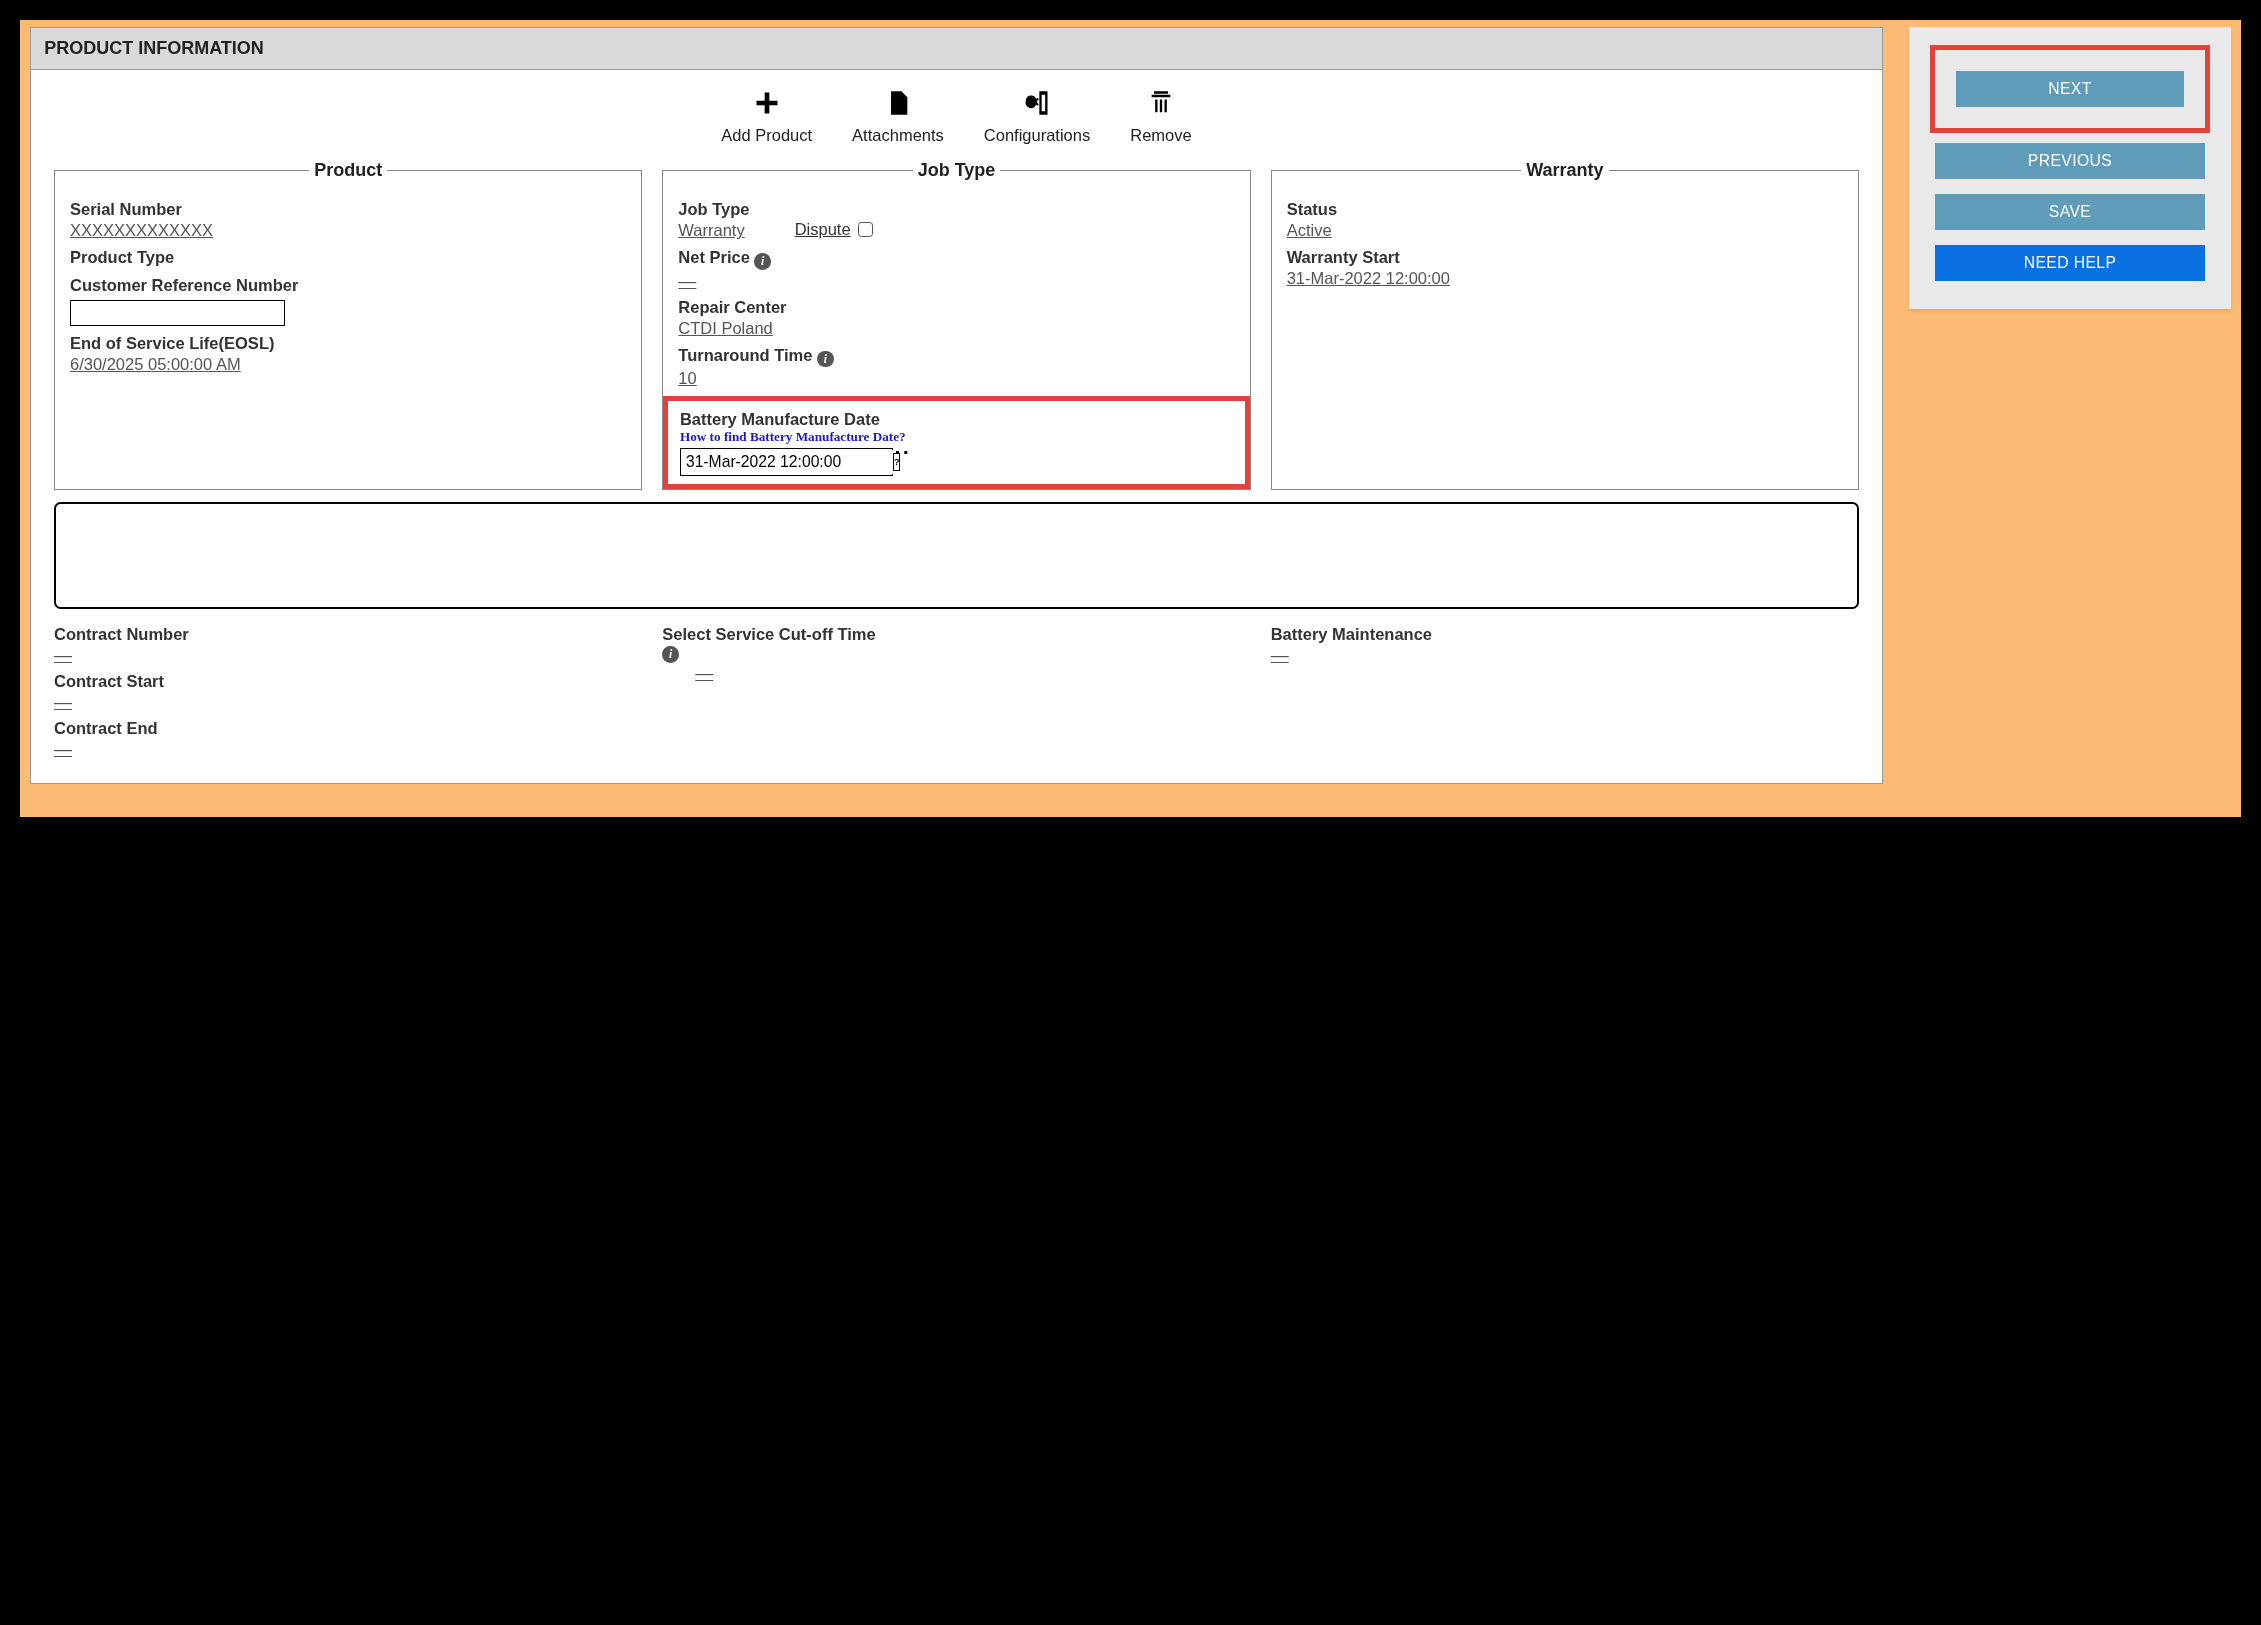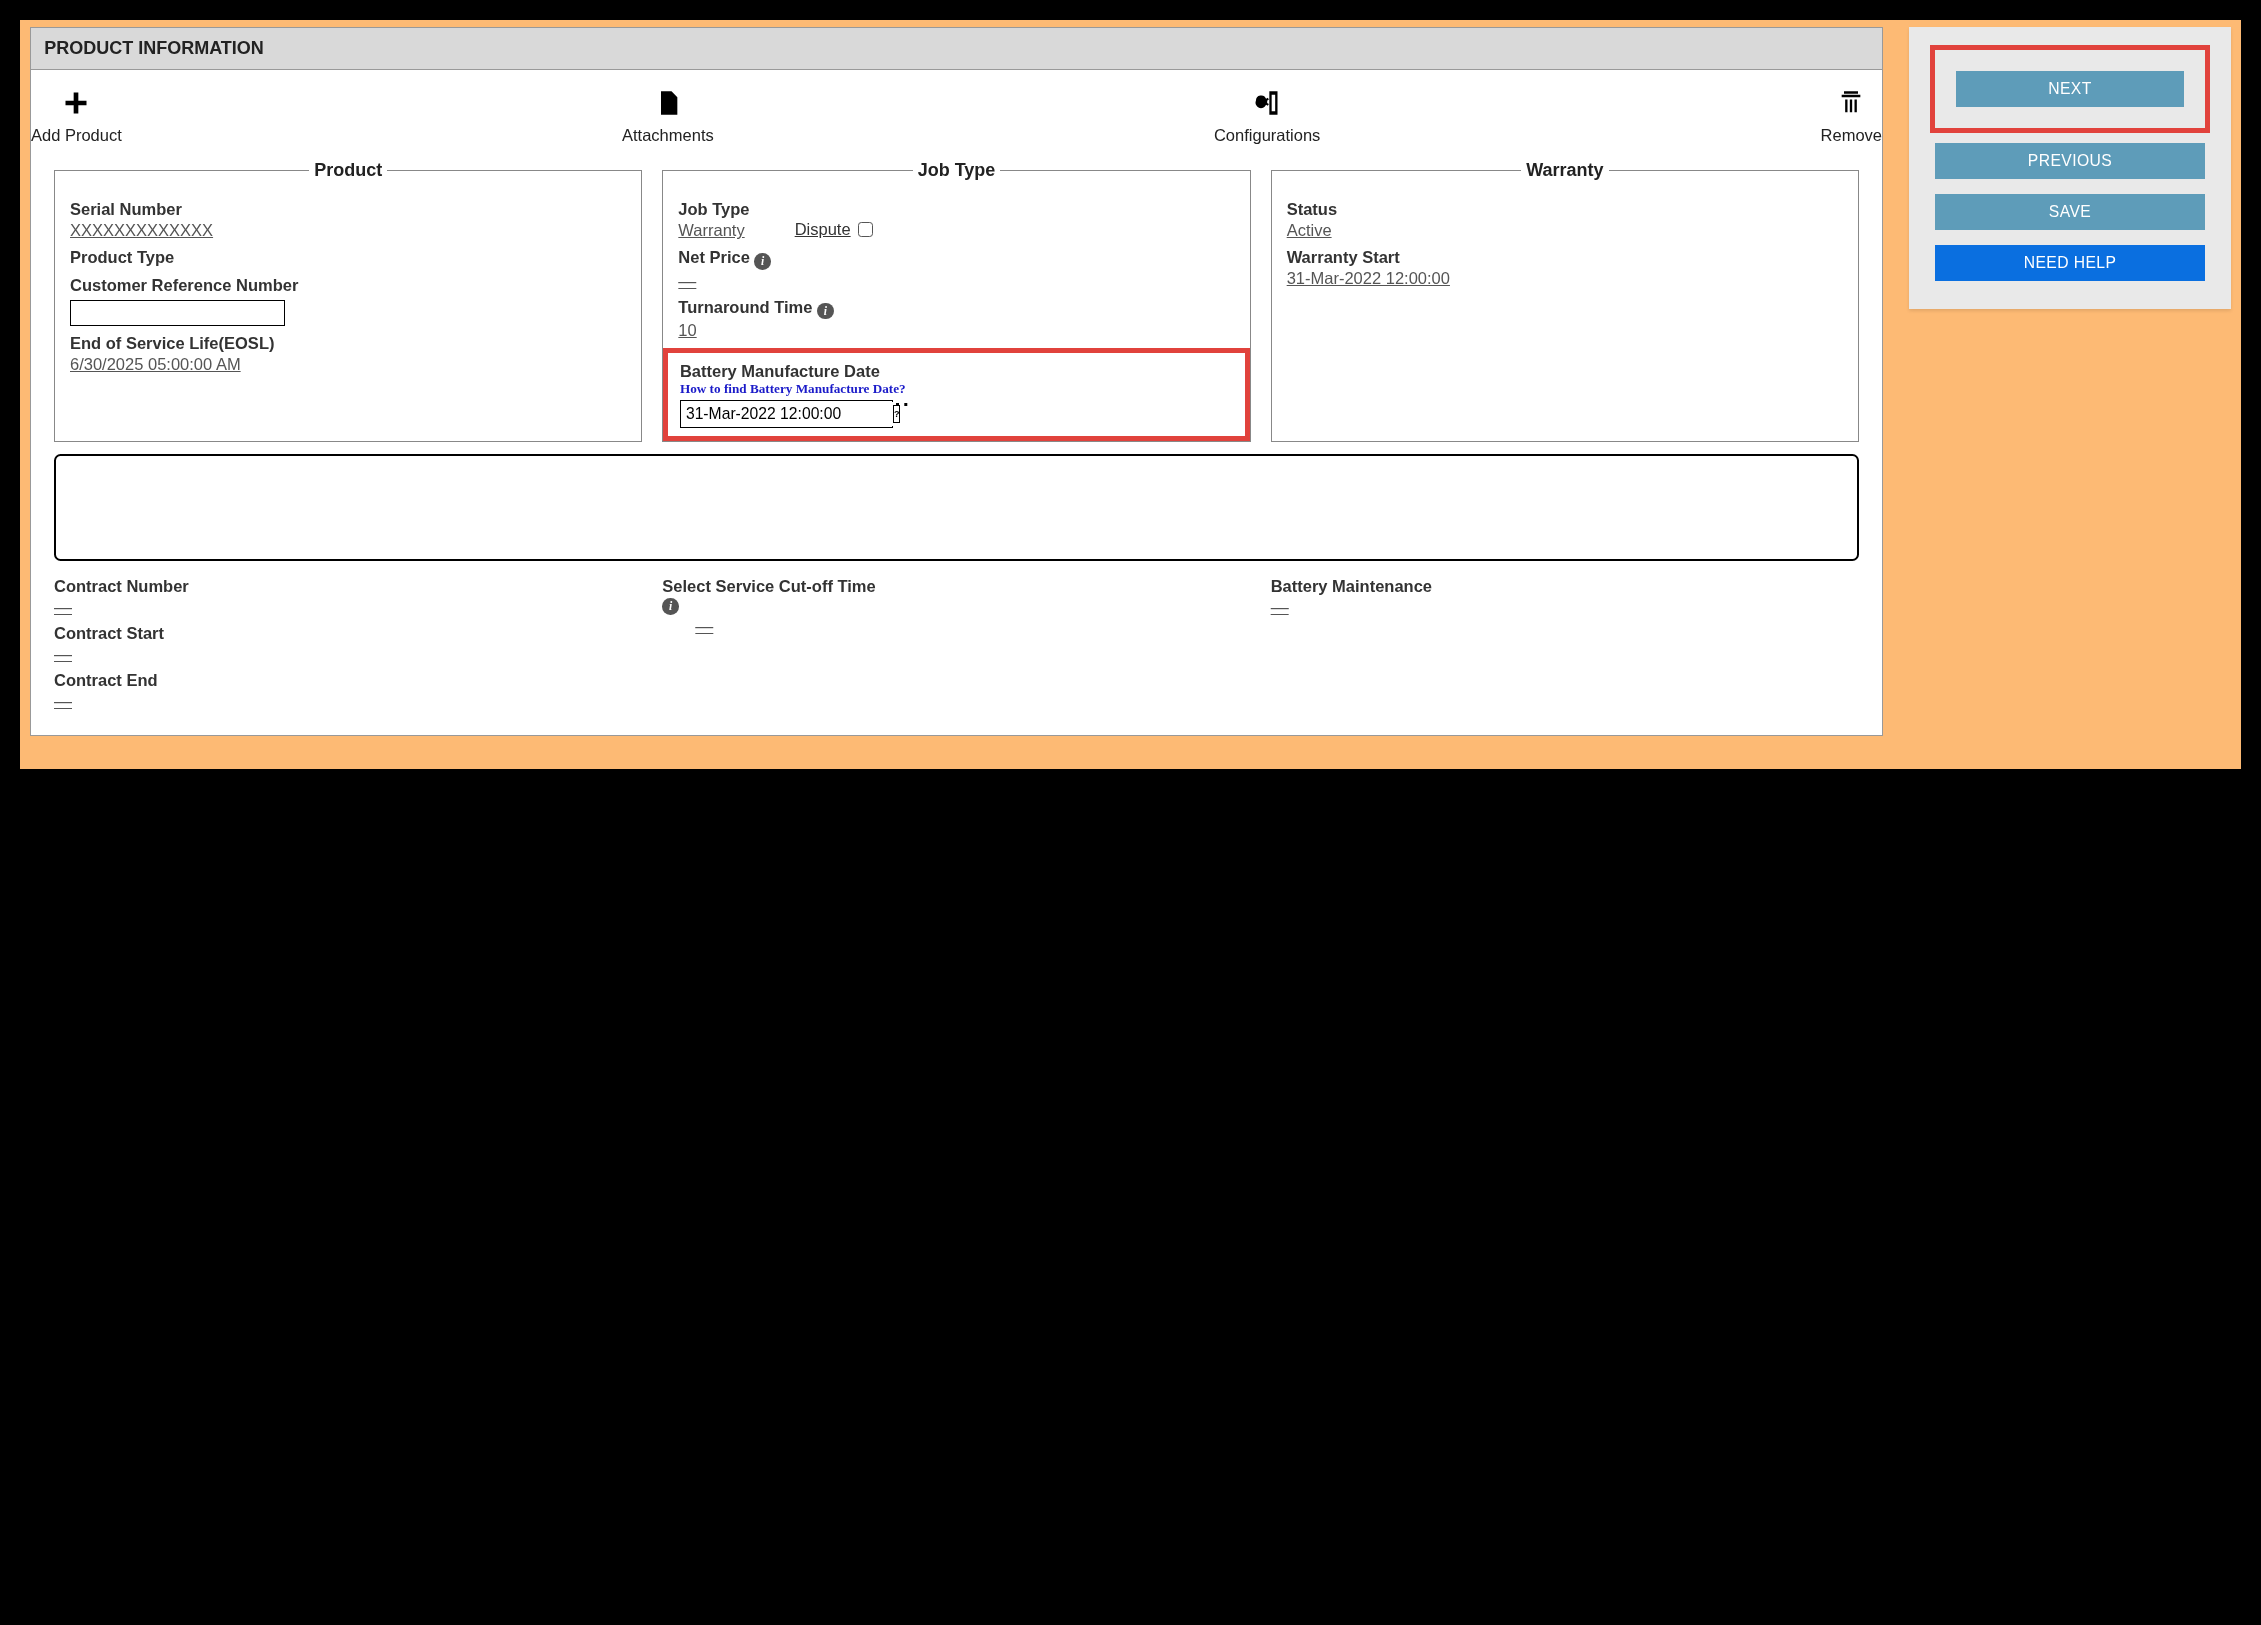--- a/index.html
+++ b/index.html
@@ -23,21 +23,21 @@
   .panel-header {
     background: #d9d9d9;
     font-size: 18px;
     font-weight: bold;
     color: #222;
     padding: 10px 13.2px;
     border-bottom: 0.8px solid #999;
   }
   .toolbar {
     display: flex;
-    justify-content: space-between;
+    justify-content: center;
     gap: 40px;
     padding: 16.5px 0 6.6px 0;
   }
   .tool-item {
     display: flex;
     flex-direction: column;
     align-items: center;
     gap: 6.6px;
     cursor: pointer;
     font-size: 16.5px;
@@ -295,20 +295,24 @@
           </div>
         </div>
         <div class="field-pair">
           <div class="field-label">
             <span>Net Price</span>
             <span class="info-icon">i</span>
           </div>
           <div class="field-value em-dash">—</div>
         </div>
         <div class="field-pair">
+          <div class="field-label">Repair Center</div>
+          <div class="field-value">CTDI Poland</div>
+        </div>
+        <div class="field-pair">
           <div class="field-label">
             <span>Turnaround Time</span>
             <span class="info-icon">i</span>
           </div>
           <div class="field-value">10</div>
         </div>
         <div class="highlight-red" style="margin-left:-15px; margin-right:-15px;">
           <div class="field-label" style="margin-top:0;">Battery Manufacture Date</div>
           <a href="#" class="help-link">How to find Battery Manufacture Date?</a>
           <div class="date-input-wrap">

